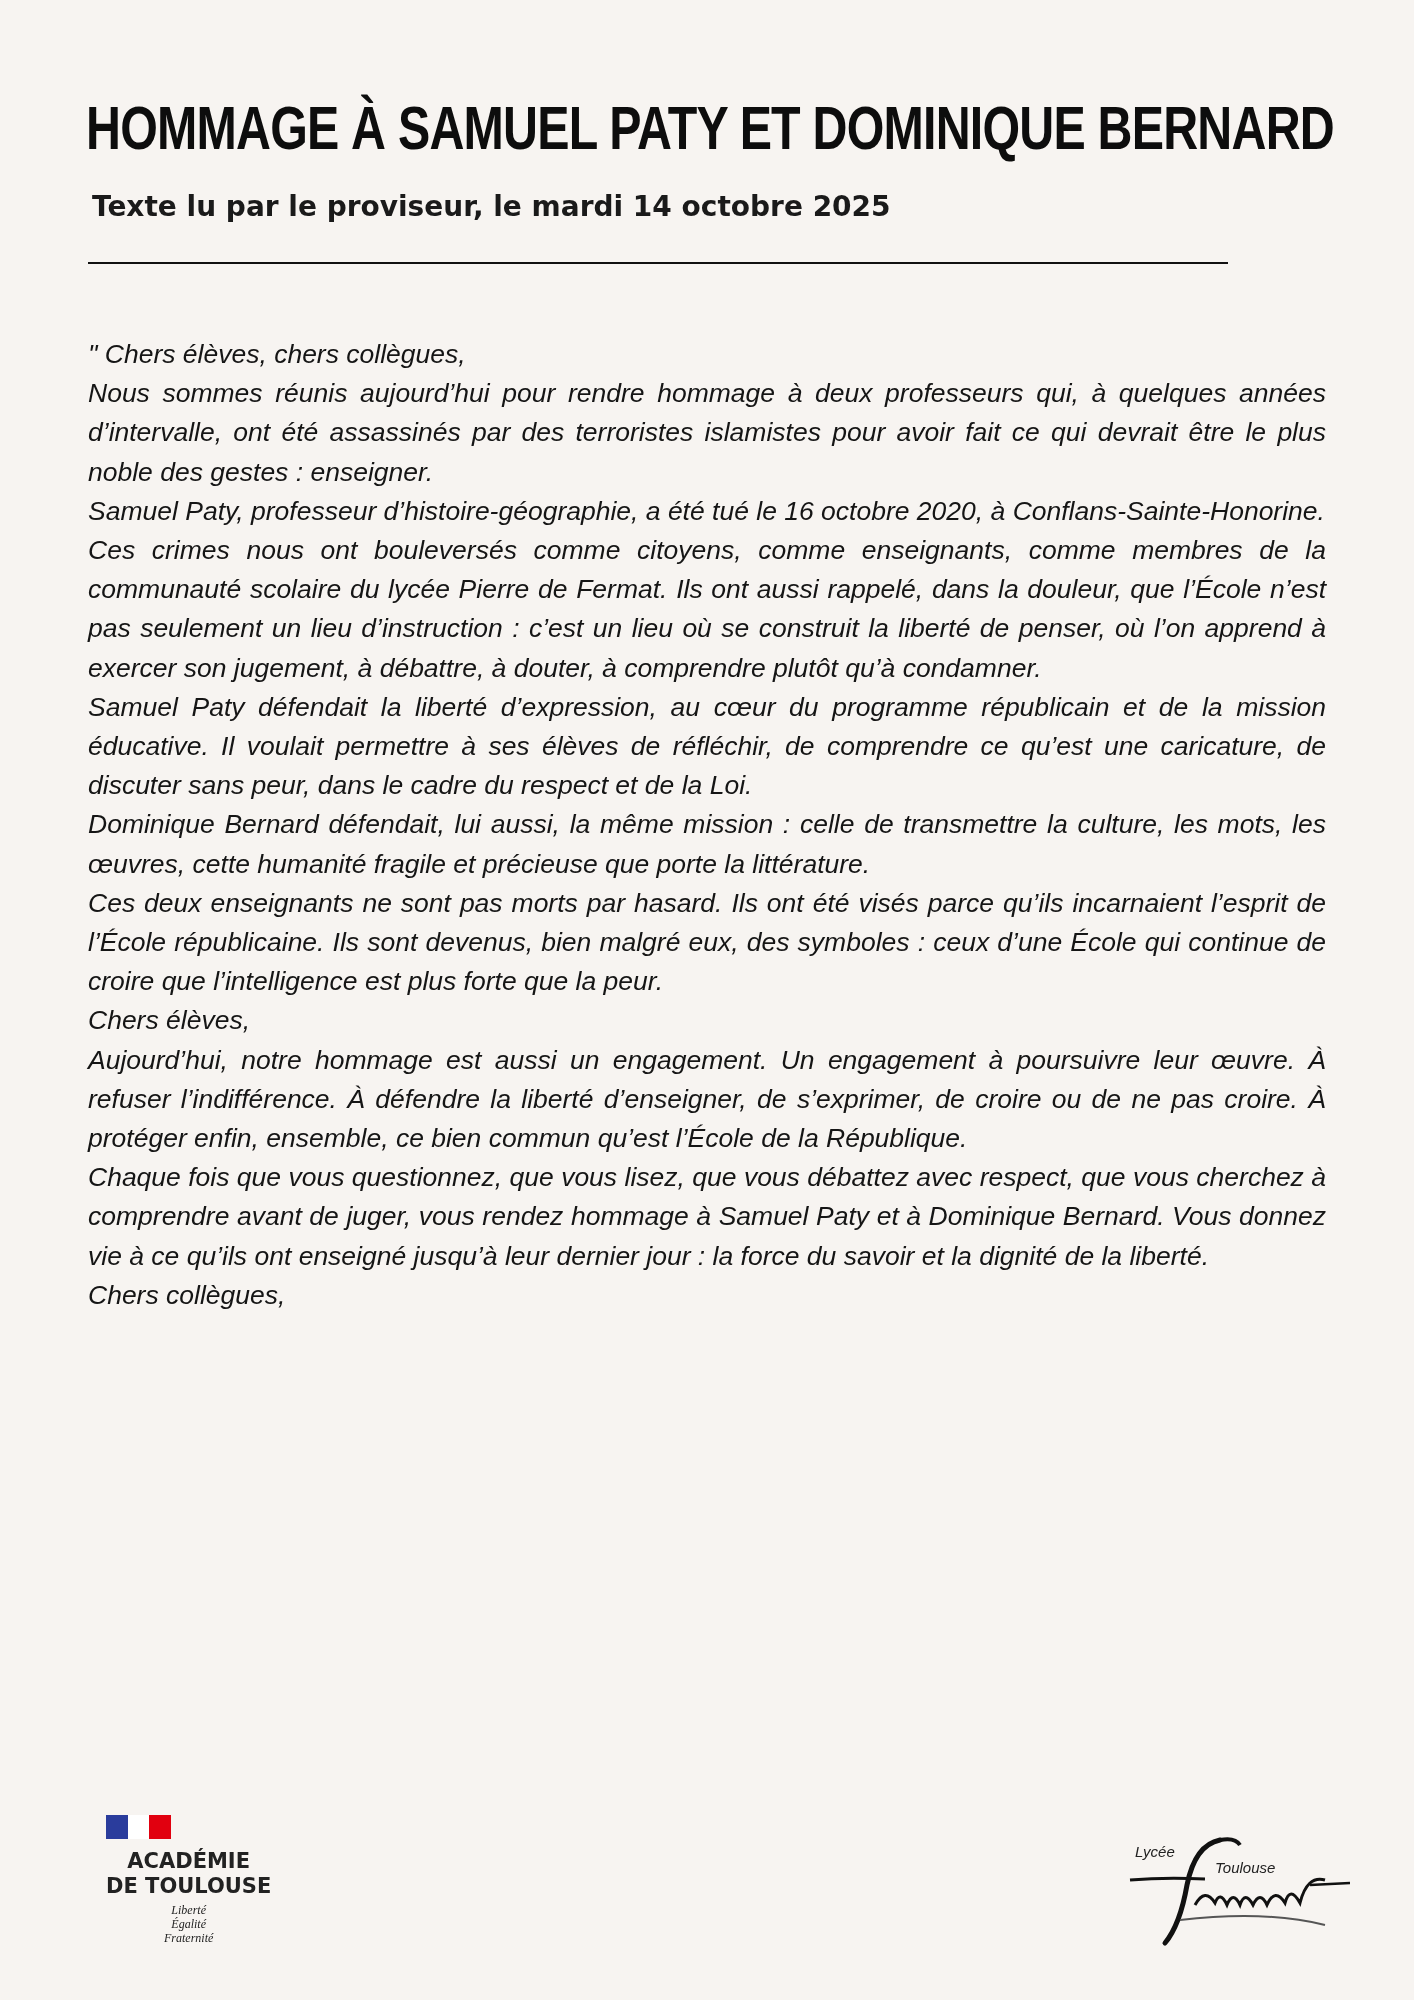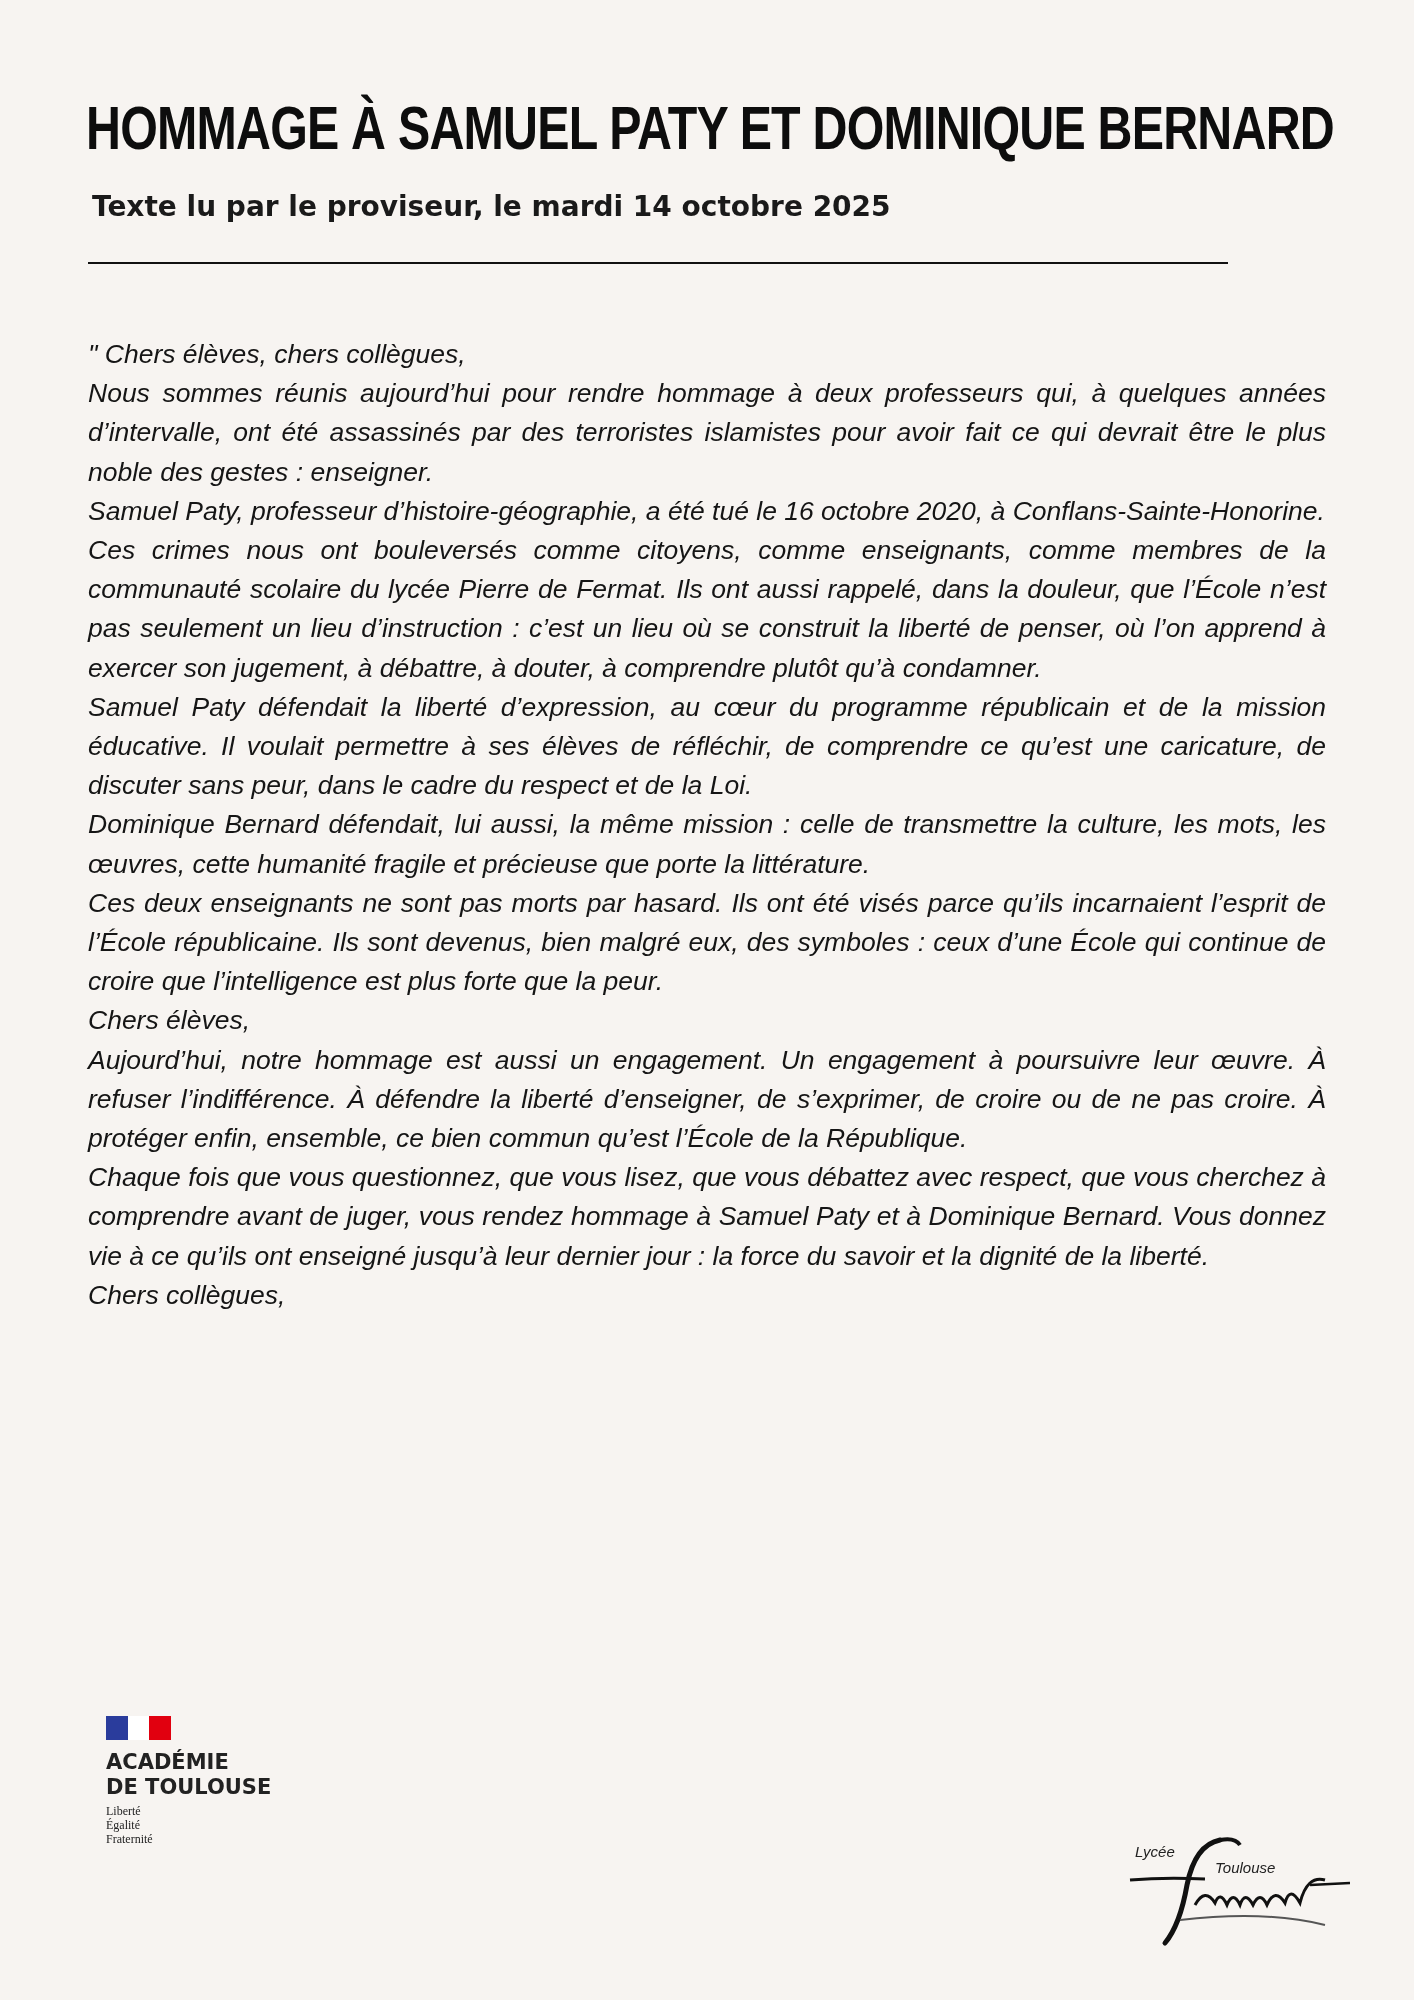--- a/index.html
+++ b/index.html
@@ -2,25 +2,25 @@
 <html><head>
 <meta charset="utf-8">
 <style>
   html, body { margin:0; padding:0; }
   body { width:1414px; height:2000px; background:#f7f4f1; position:relative; overflow:hidden; color:#111; }
   .title { position:absolute; left:86px; top:92px; margin:0; font-family:"Liberation Sans", sans-serif; font-weight:bold; font-size:62px; letter-spacing:-1px; transform:scaleX(0.78); transform-origin:left top; white-space:nowrap; color:#0d0d0d; }
   .subtitle { position:absolute; left:88px; top:186px; margin:4px; font-family:"DejaVu Sans", sans-serif; font-weight:bold; font-size:28px; color:#1a1a1a; }
   .rule { position:absolute; left:88px; top:262px; width:1140px; height:2px; background:#111; }
   .body { position:absolute; left:88px; top:335px; width:1238px; font-family:"Liberation Sans", sans-serif; font-style:italic; font-size:26.5px; line-height:39.2px; color:#151515; text-align:justify; }
   .body p { margin:0; }
-  .academie { position:absolute; left:106px; top:1716px; }
+  .academie { position:absolute; left:106px; top:1815px;text-align:center; }
   .flag { display:flex; width:65px; height:24px; }
   .flag span { flex:1; }
   .acad-name { margin-top:10px; font-family:"DejaVu Sans", sans-serif; font-weight:bold; font-size:21px; line-height:25px; color:#222; }
-  .devise { margin-top:4px; font-family:"Liberation Serif", serif; font-size:12px; line-height:14px; color:#222; }
+  .devise { margin-top:4px; font-family:"Liberation Serif", serif; font-style:italic; font-size:12px; line-height:14px; color:#222; }
   .fermat { position:absolute; left:1125px; top:1825px; width:230px; height:130px; }
 </style>
 </head>
 <body>
 
 <h1 class="title">HOMMAGE À SAMUEL PATY ET DOMINIQUE BERNARD</h1>
 <p class="subtitle">Texte lu par le proviseur, le mardi 14 octobre 2025</p>
 <div class="rule"></div>
 
 <div class="body">

